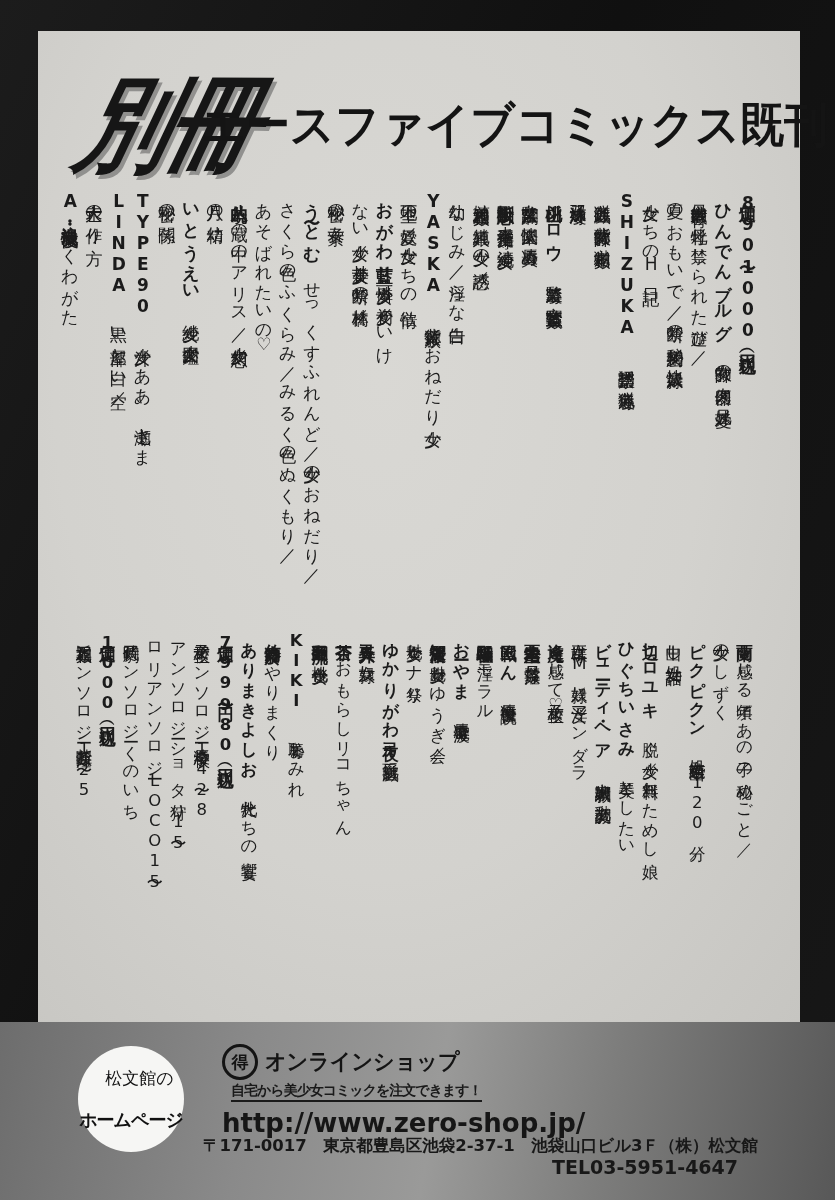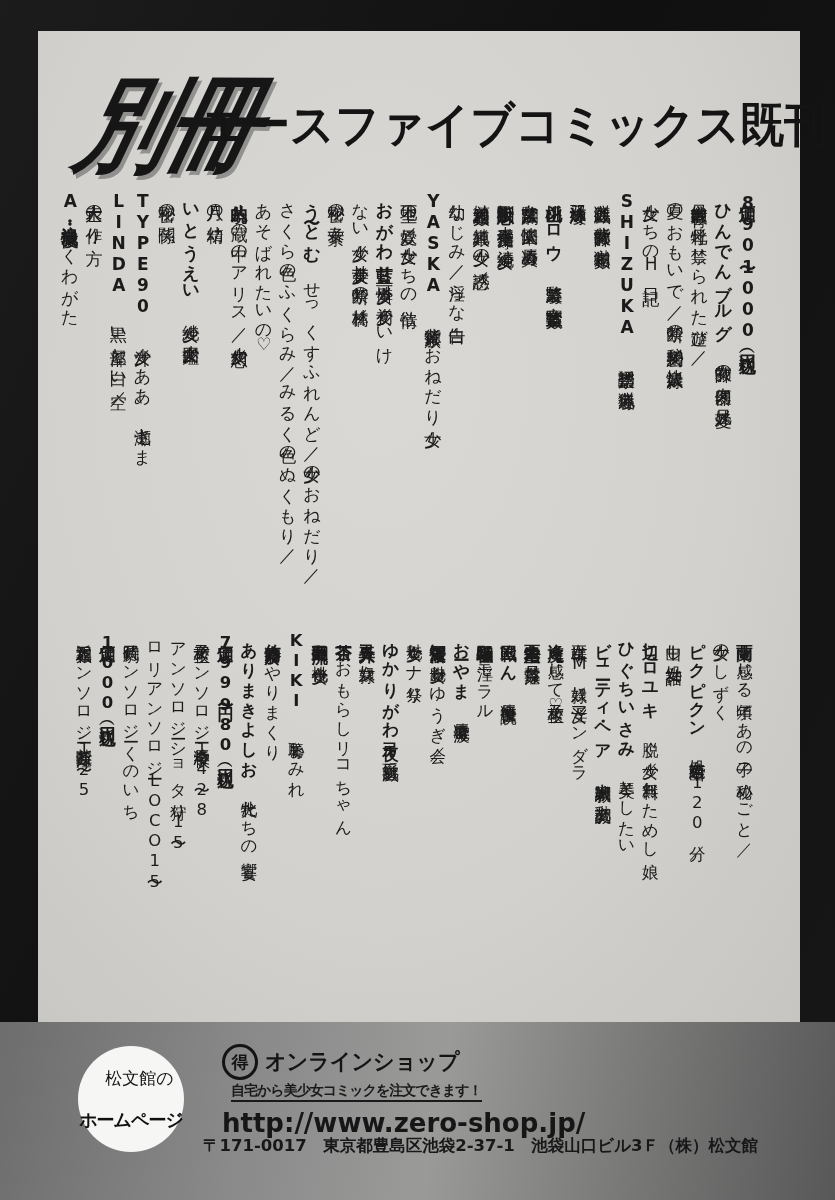--- a/index.html
+++ b/index.html
@@ -119,14 +119,15 @@
       <div class="l1">松文館の</div>
       <div class="l2">ホームページ</div>
     </div>
     <div class="shop-row">
       <div class="toku">得</div>
       <div class="shop-title">オンラインショップ</div>
     </div>
     <div class="tagline">自宅から美少女コミックを注文できます！</div>
     <div class="url">http://www.zero-shop.jp/</div>
     <div class="addr">〒171-0017　東京都豊島区池袋2-37-1　池袋山口ビル3Ｆ（株）松文館</div>
+    <div class="tel">TEL03-5951-4647</div>
   </div>
 </div>
 
 </body></html>

